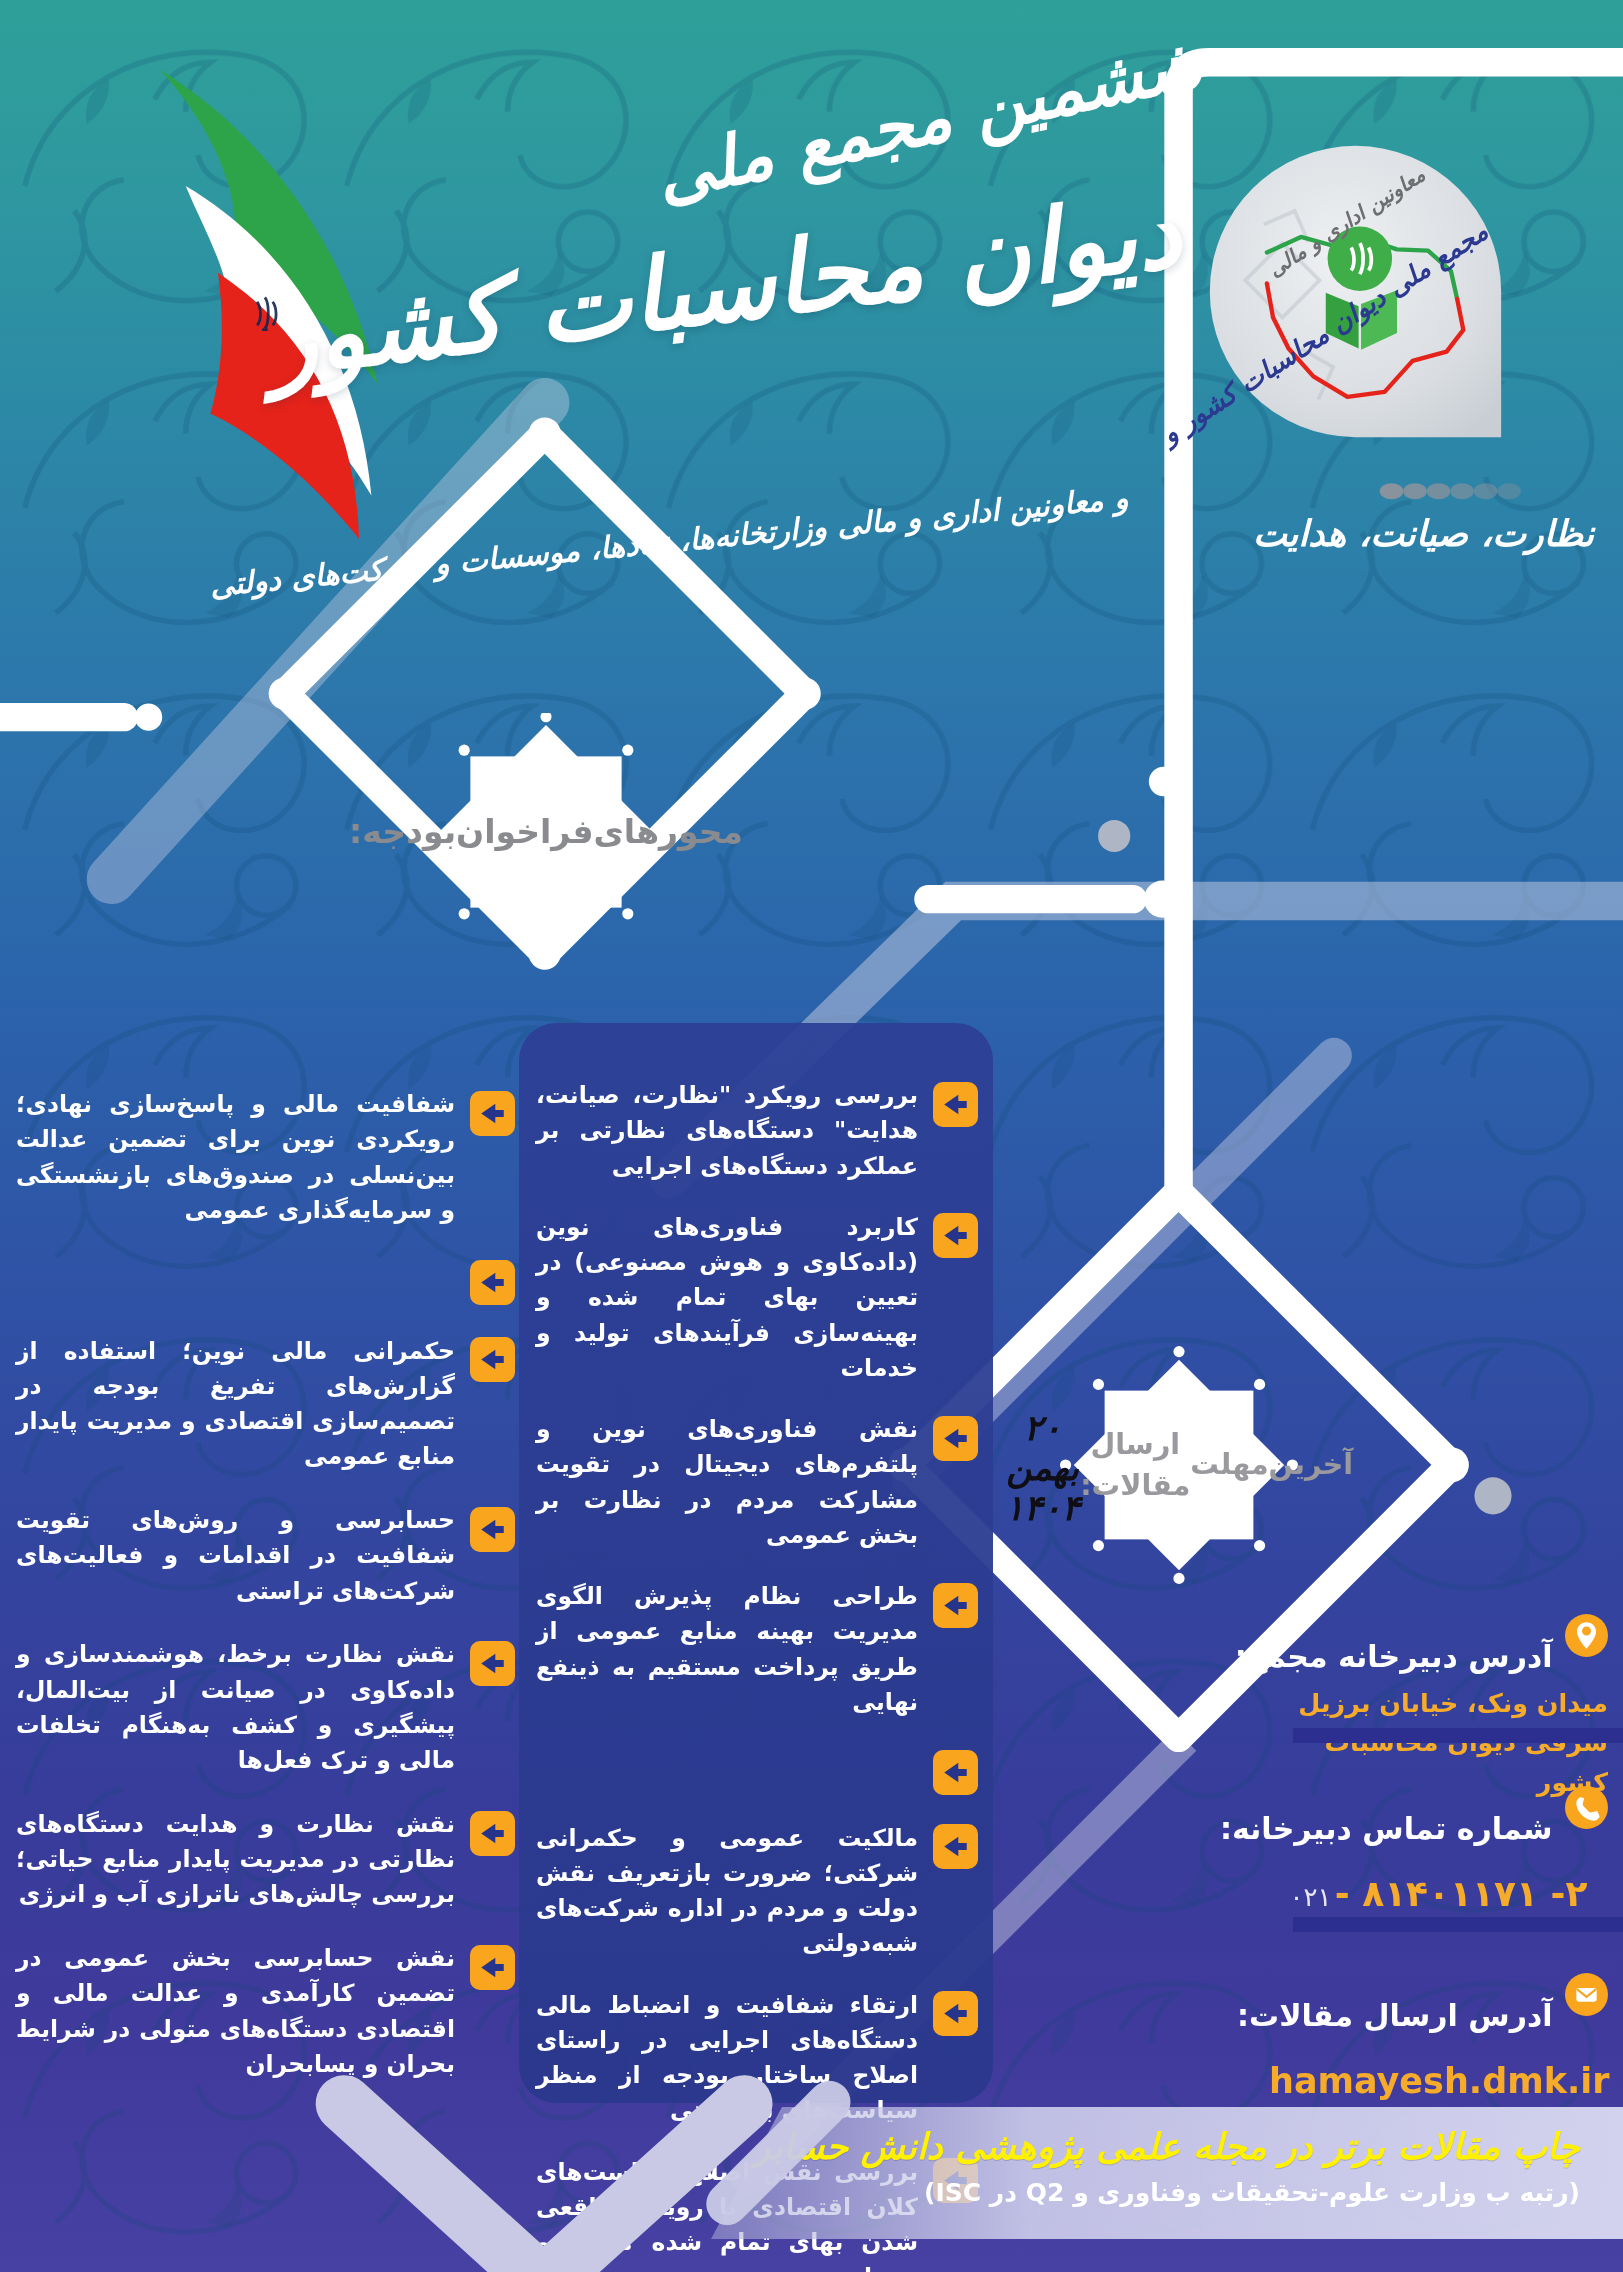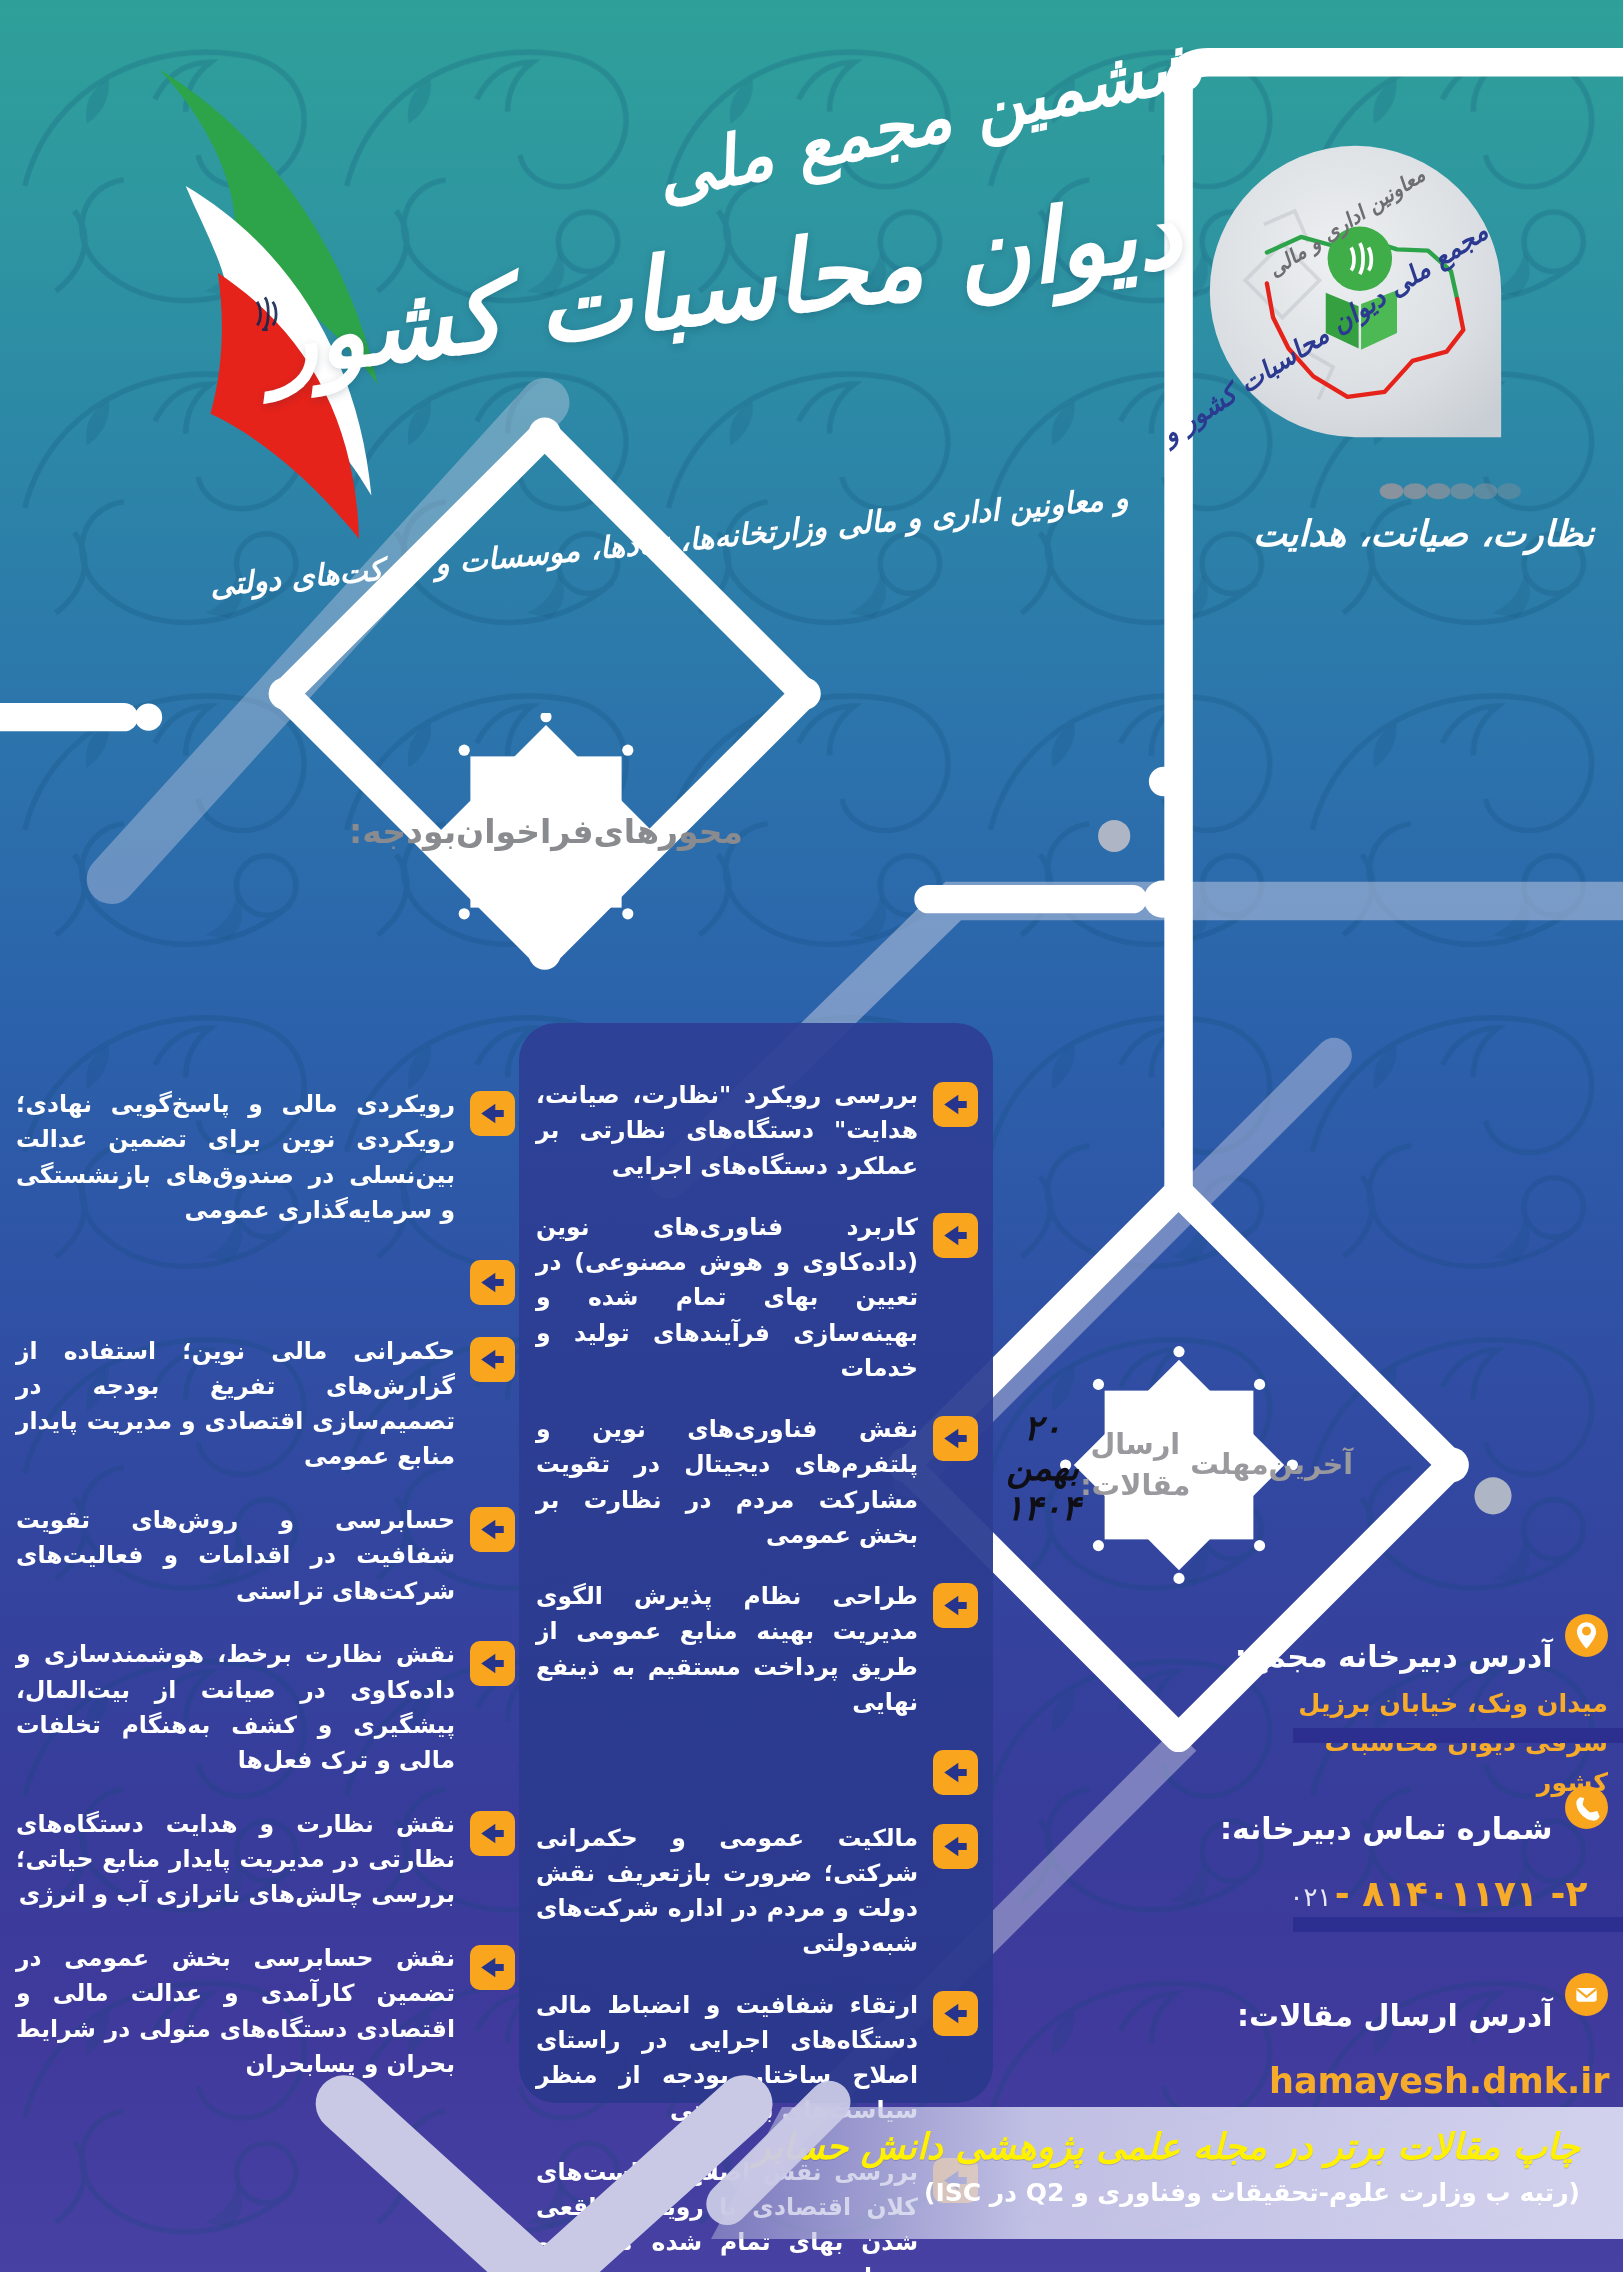--- a/index.html
+++ b/index.html
@@ -334,21 +334,21 @@
       <p>بررسی نقش اصلاح سیاست‌های کلان اقتصادی با رویکرد واقعی شدن بهای تمام شده کالاها و خدمات عمومی</p>
     </div>
   </div>
 
   <div class="topics-col col-b">
     <div class="topic-item">
       <svg class="bullet" viewBox="0 0 64 64">
           <rect width="64" height="64" rx="14" fill="#F9A51E"></rect>
           <path d="M36 18 L16 32 L36 46 L36 37 L48 37 L48 27 L36 27 Z" fill="#27348b"></path>
         </svg>
-      <p>رویکردی مالی و پاسخ‌گویی نهادی؛ رویکردی نوین برای تضمین عدالت بین‌نسلی در صندوق‌های بازنشستگی و سرمایه‌گذاری عمومی</p>
+      <p>شفافیت مالی و پاسخ‌سازی نهادی؛ رویکردی نوین برای تضمین عدالت بین‌نسلی در صندوق‌های بازنشستگی و سرمایه‌گذاری عمومی</p>
     </div>
     <div class="topic-item">
       <svg class="bullet" viewBox="0 0 64 64">
           <rect width="64" height="64" rx="14" fill="#F9A51E"></rect>
           <path d="M36 18 L16 32 L36 46 L36 37 L48 37 L48 27 L36 27 Z" fill="#27348b"></path>
         </svg>
     </div>
     <div class="topic-item">
       <svg class="bullet" viewBox="0 0 64 64">
           <rect width="64" height="64" rx="14" fill="#F9A51E"></rect>

